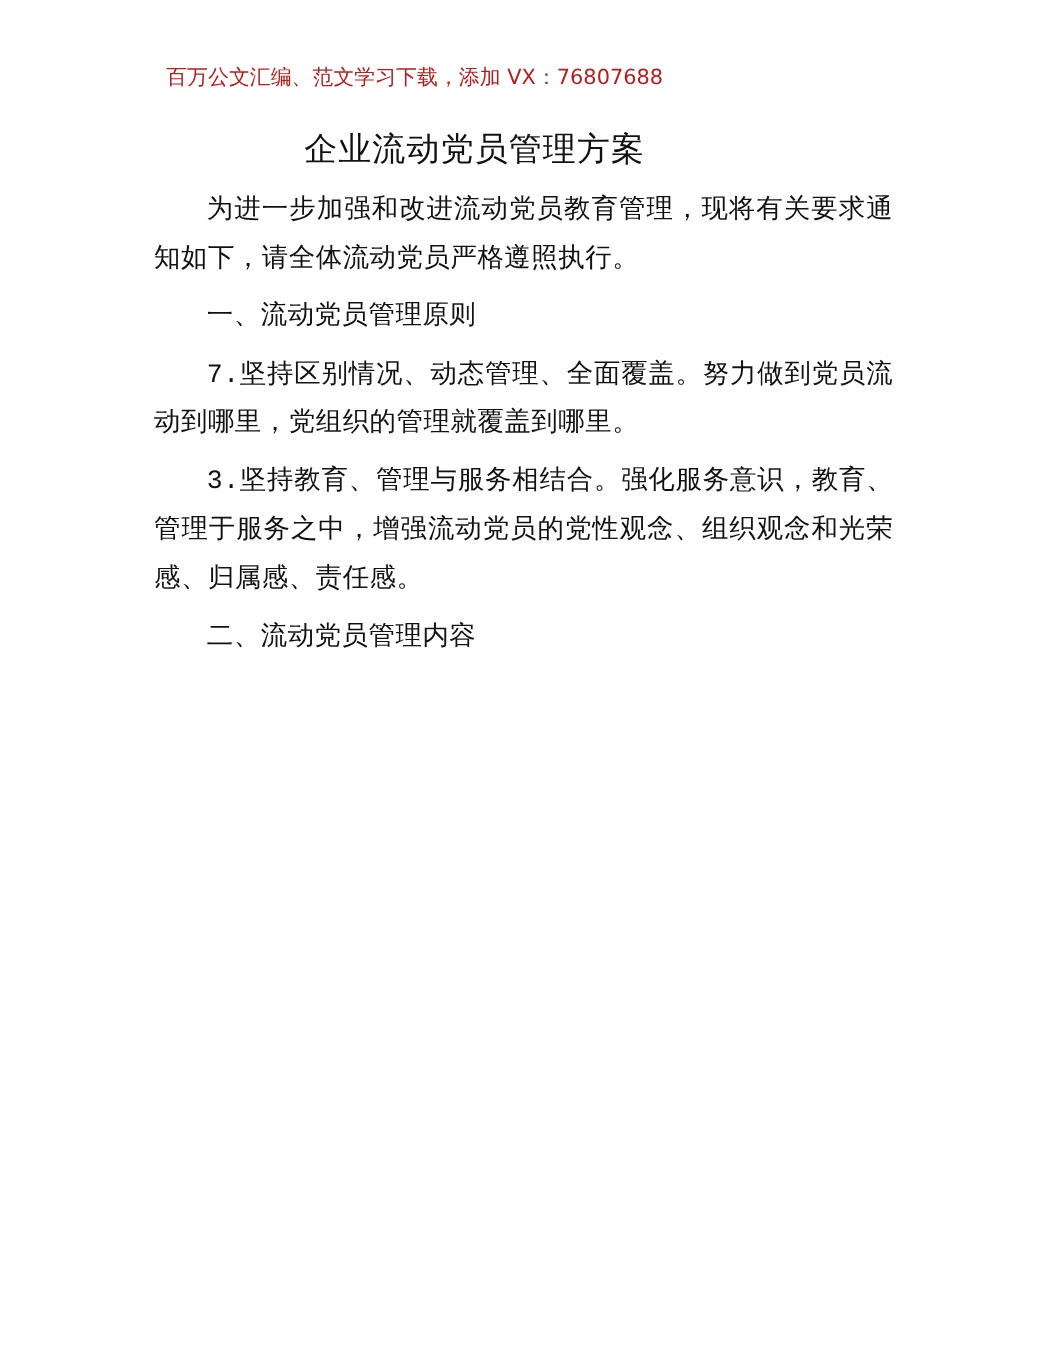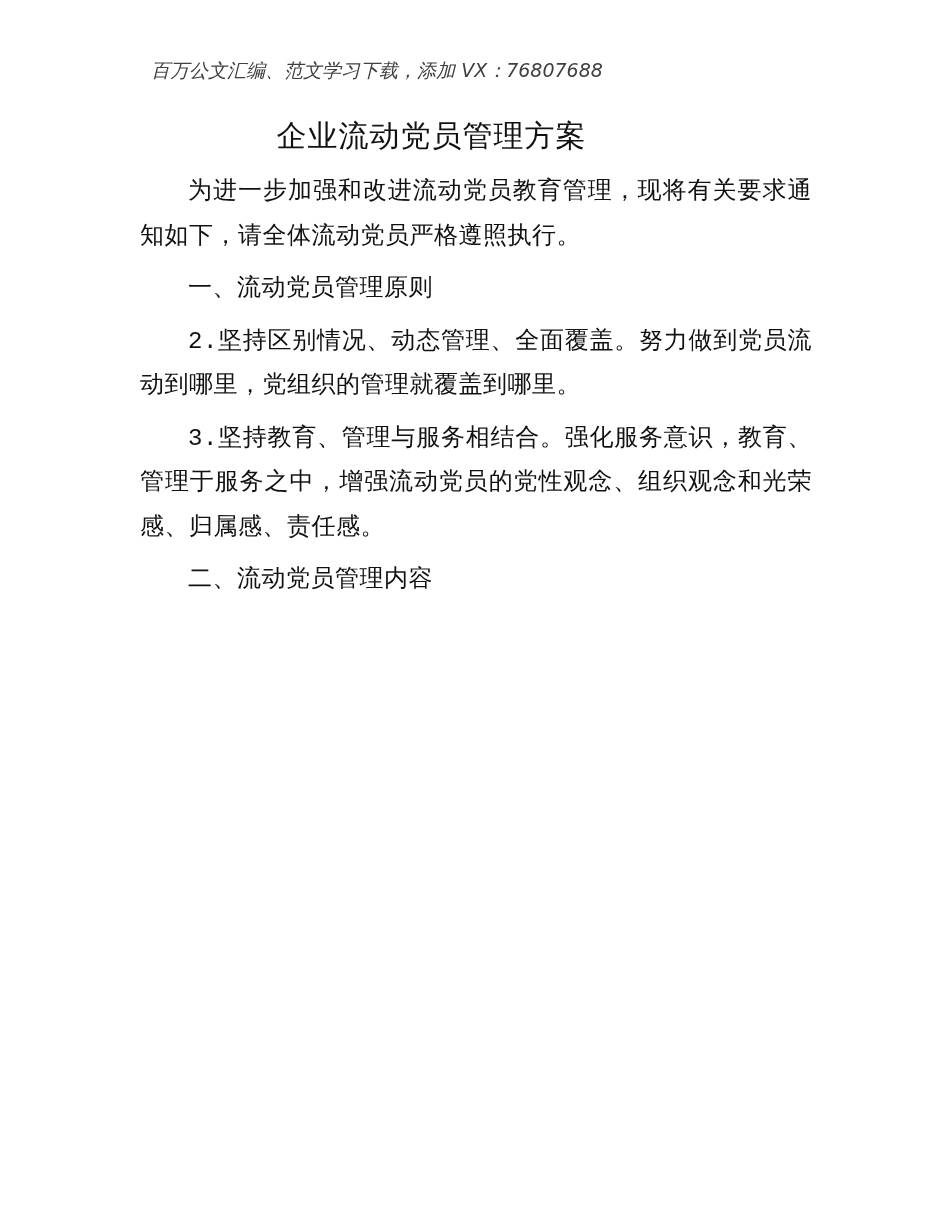--- a/index.html
+++ b/index.html
@@ -16,23 +16,22 @@
       color: #111111;
     }
     .header-note {
       position: absolute;
       top: 56px;
       left: 0;
       width: 754px;
       text-align: center;
       font-size: 19px;
       line-height: 28px;
-      color: #404040;
+      color: #b91c1c;
       letter-spacing: 0px;
-      font-style: italic;
     }
     .doc-title {
       position: absolute;
       top: 114px;
       left: 0;
       width: 863px;
       text-align: center;
       font-size: 30px;
       line-height: 44px;
       color: #111111;
@@ -58,16 +57,16 @@
 </head>
 <body>
 
 <div class="header-note">百万公文汇编、范文学习下载，添加 VX：76807688</div>
 
 <div class="doc-title">企业流动党员管理方案</div>
 
 <div class="body-text">
   <p class="para">为进一步加强和改进流动党员教育管理，现将有关要求通知如下，请全体流动党员严格遵照执行。</p>
   <p class="para">一、流动党员管理原则</p>
-  <p class="para">2.坚持区别情况、动态管理、全面覆盖。努力做到党员流动到哪里，党组织的管理就覆盖到哪里。</p>
+  <p class="para">7.坚持区别情况、动态管理、全面覆盖。努力做到党员流动到哪里，党组织的管理就覆盖到哪里。</p>
   <p class="para">3.坚持教育、管理与服务相结合。强化服务意识，教育、管理于服务之中，增强流动党员的党性观念、组织观念和光荣感、归属感、责任感。</p>
   <p class="para">二、流动党员管理内容</p>
 </div>
 
 </body></html>

